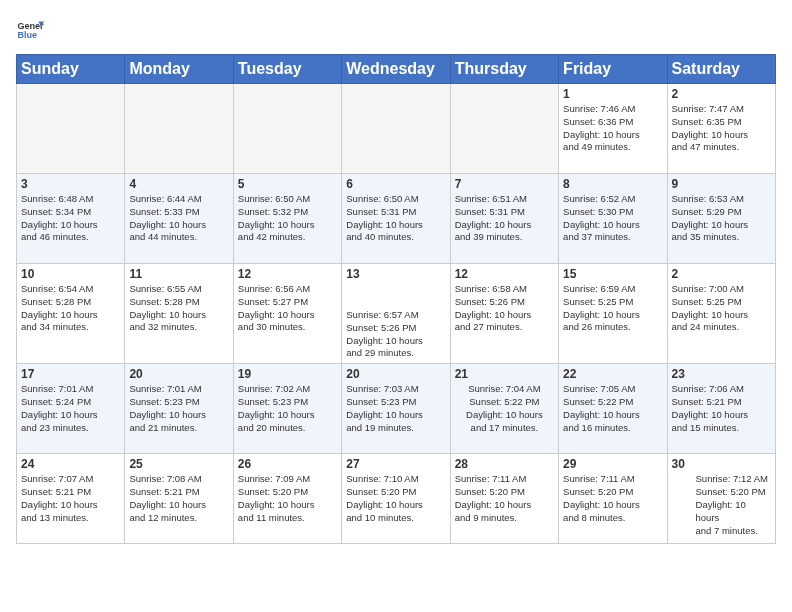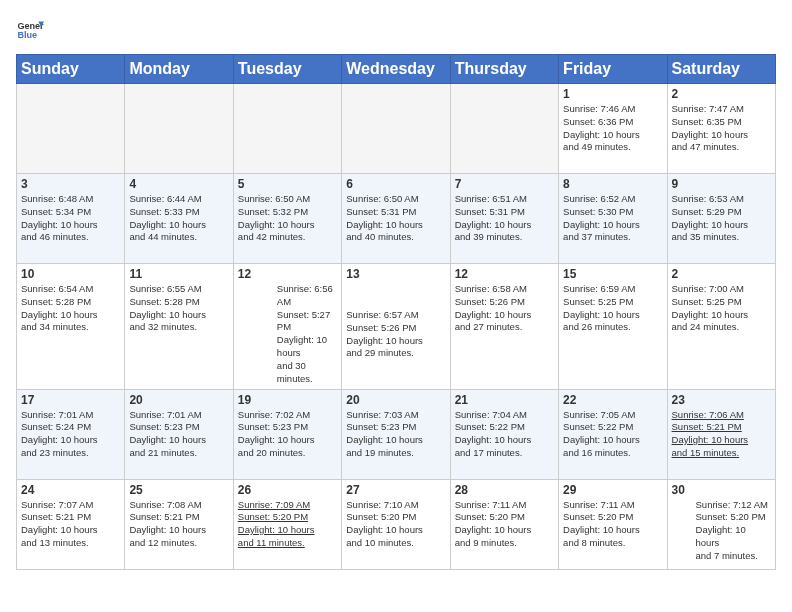--- a/index.html
+++ b/index.html
@@ -200,21 +200,21 @@
         </td>
         <td>
           <span class="day-num">11</span>
           <div class="day-info" style="white-space: pre-line;">Sunrise: 6:55 AM
 Sunset: 5:28 PM
 Daylight: 10 hours
 and 32 minutes.</div>
         </td>
         <td>
           <span class="day-num">12</span>
-          <div class="day-info" style="white-space: pre-line; margin-left: 39px;">Sunrise: 6:56 AM
+          <div class="day-info" style="white-space: pre-line;">Sunrise: 6:56 AM
 Sunset: 5:27 PM
 Daylight: 10 hours
 and 30 minutes.</div>
         </td>
         <td>
           <span class="day-num">13</span>
           <div class="day-info" style="white-space: pre-line; margin-top: 28px;">Sunrise: 6:57 AM
 Sunset: 5:26 PM
 Daylight: 10 hours
 and 29 minutes.</div>
@@ -265,35 +265,35 @@
         </td>
         <td>
           <span class="day-num">20</span>
           <div class="day-info" style="white-space: pre-line;">Sunrise: 7:03 AM
 Sunset: 5:23 PM
 Daylight: 10 hours
 and 19 minutes.</div>
         </td>
         <td>
           <span class="day-num">21</span>
-          <div class="day-info" style="white-space: pre-line;">Sunrise: 7:04 AM
+          <div class="day-info" style="white-space: pre-line; text-align: center;">Sunrise: 7:04 AM
 Sunset: 5:22 PM
 Daylight: 10 hours
 and 17 minutes.</div>
         </td>
         <td>
           <span class="day-num">22</span>
           <div class="day-info" style="white-space: pre-line;">Sunrise: 7:05 AM
 Sunset: 5:22 PM
 Daylight: 10 hours
 and 16 minutes.</div>
         </td>
         <td>
           <span class="day-num">23</span>
-          <div class="day-info" style="white-space: pre-line; text-decoration: underline;">Sunrise: 7:06 AM
+          <div class="day-info" style="white-space: pre-line;">Sunrise: 7:06 AM
 Sunset: 5:21 PM
 Daylight: 10 hours
 and 15 minutes.</div>
         </td>
       </tr>
       <tr>
         <td>
           <span class="day-num">24</span>
           <div class="day-info" style="white-space: pre-line;">Sunrise: 7:07 AM
 Sunset: 5:21 PM
@@ -302,21 +302,21 @@
         </td>
         <td>
           <span class="day-num">25</span>
           <div class="day-info" style="white-space: pre-line;">Sunrise: 7:08 AM
 Sunset: 5:21 PM
 Daylight: 10 hours
 and 12 minutes.</div>
         </td>
         <td>
           <span class="day-num">26</span>
-          <div class="day-info" style="white-space: pre-line; text-decoration: underline;">Sunrise: 7:09 AM
+          <div class="day-info" style="white-space: pre-line;">Sunrise: 7:09 AM
 Sunset: 5:20 PM
 Daylight: 10 hours
 and 11 minutes.</div>
         </td>
         <td>
           <span class="day-num">27</span>
           <div class="day-info" style="white-space: pre-line;">Sunrise: 7:10 AM
 Sunset: 5:20 PM
 Daylight: 10 hours
 and 10 minutes.</div>

